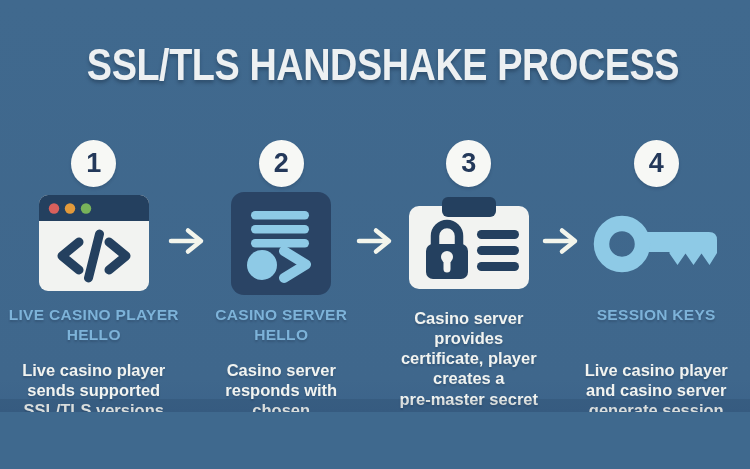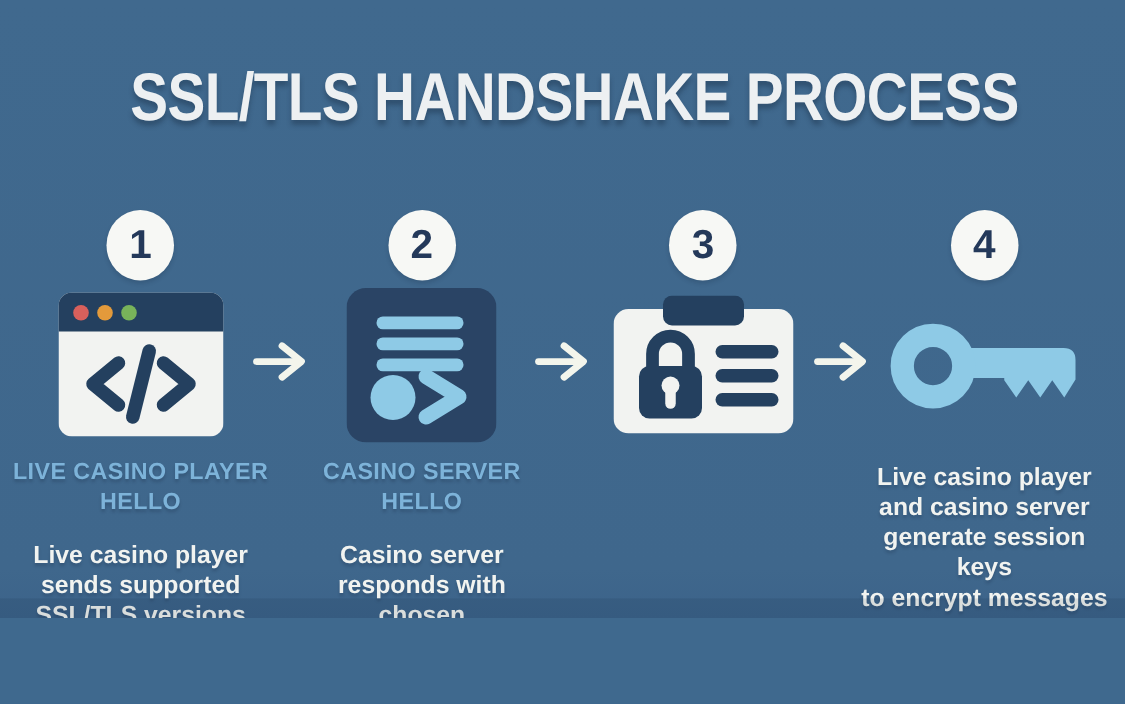--- a/index.html
+++ b/index.html
@@ -163,30 +163,35 @@
           <rect x="17" y="47" width="42" height="35" rx="7" fill="#24405f"></rect>
           <circle cx="38" cy="60" r="6" fill="#f2f3f1"></circle>
           <path d="M38 62 L38 72" stroke="#f2f3f1" stroke-width="7" stroke-linecap="round"></path>
           <g fill="#24405f">
             <rect x="68" y="33" width="42" height="9" rx="4.5"></rect>
             <rect x="68" y="49" width="42" height="9" rx="4.5"></rect>
             <rect x="68" y="65" width="42" height="9" rx="4.5"></rect>
           </g>
         </svg>
       </div>
+      <p class="desc">Casino server provides
+certificate, player
+creates a
+pre-master secret</p>
     </div>
 
     <div class="step">
       <div class="num">4</div>
       <div class="iconbox">
         <svg width="128" height="78" viewBox="0 0 128 78" aria-hidden="true">
           <path d="M50 28 L117 28 Q125 28 125 36 V49 L117.5 61 L109.5 49.5 L101.5 61 L93.5 49.5 L85.5 61 L77.5 49.5 V48 L50 48 Z" fill="#8ecae6"></path>
           <circle cx="30" cy="40" r="20.5" fill="none" stroke="#8ecae6" stroke-width="15.5"></circle>
         </svg>
       </div>
+      <h2 class="heading">SESSION KEYS</h2>
       <p class="desc">Live casino player
 and casino server
 generate session keys
 to encrypt messages</p>
     </div>
 
   </div>
 
   <svg class="arrow arrow-1" viewBox="0 0 38 30" aria-hidden="true">
     <g stroke="#f3f5ec" stroke-width="4.5" stroke-linecap="round" stroke-linejoin="round" fill="none">

